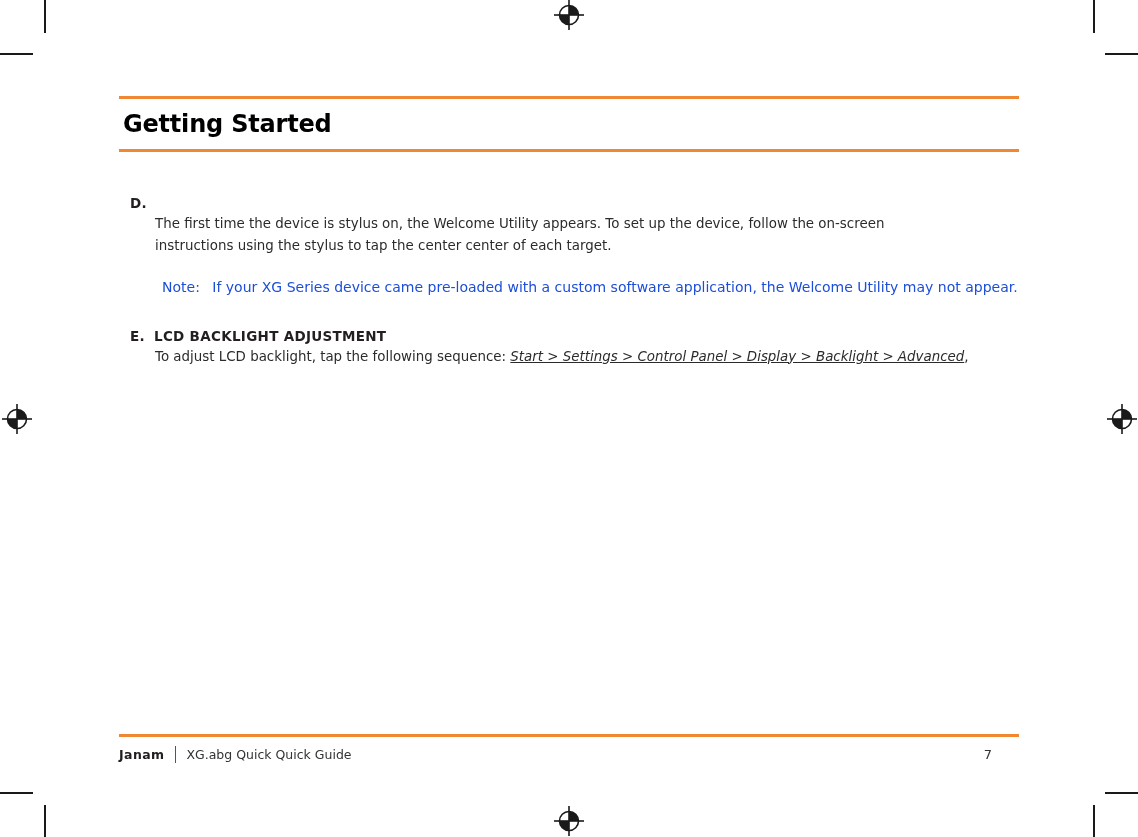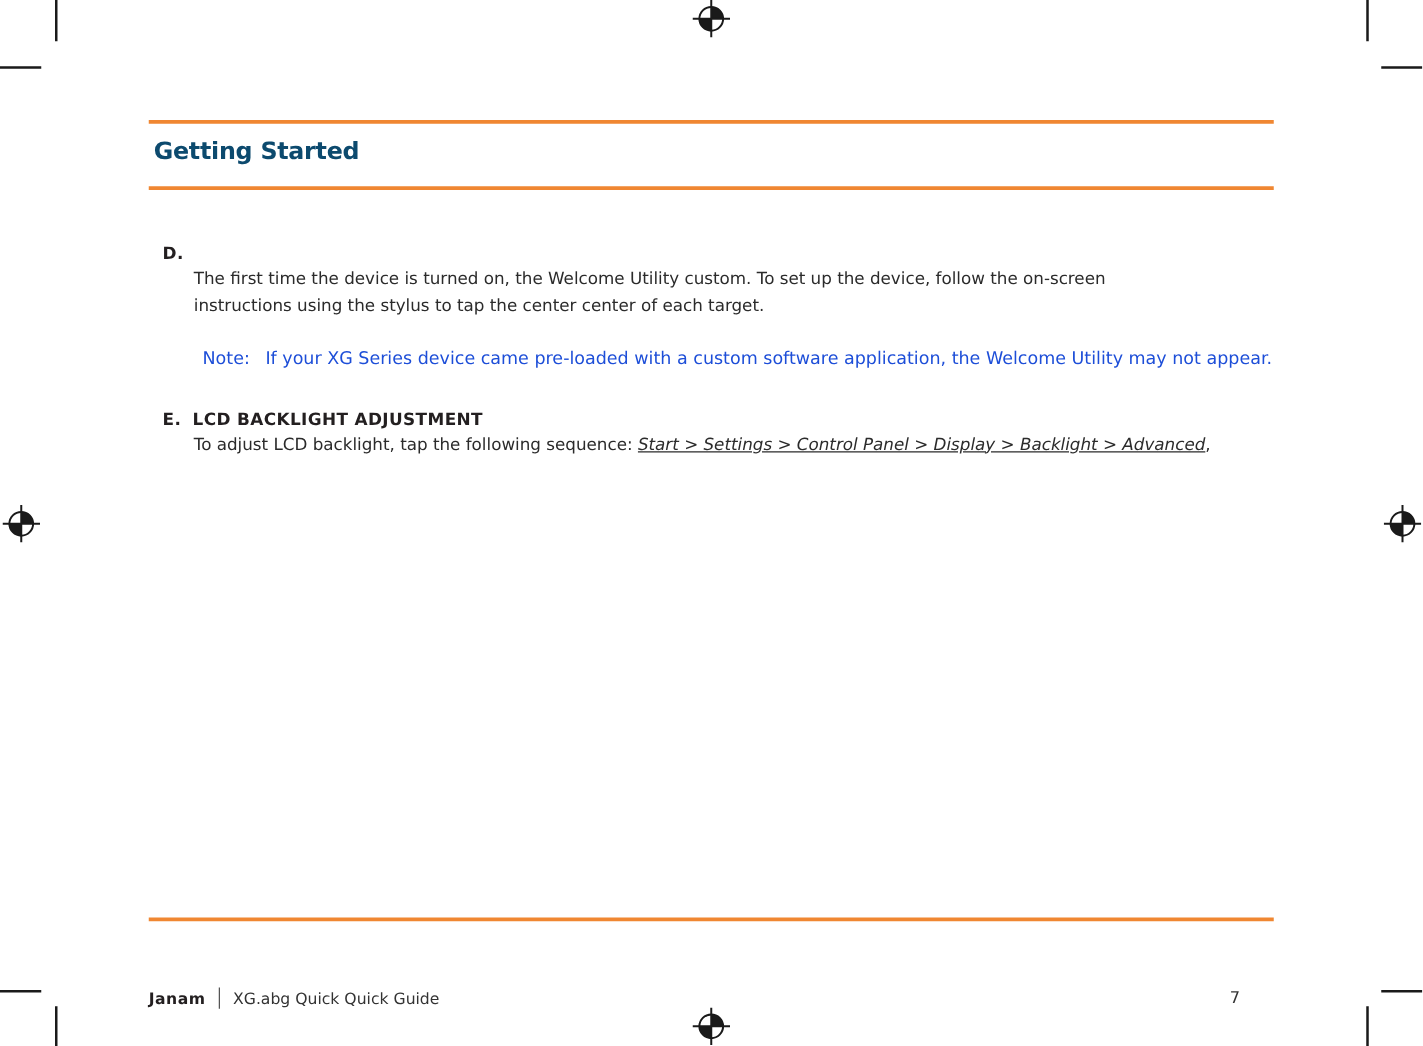--- a/index.html
+++ b/index.html
@@ -43,24 +43,24 @@
     height: 3px;
     background: #f08732;
   }
   .rule-top    { top: 96px; }
   .rule-bottom { top: 149px; }
 
   .page-title {
     position: absolute;
     left: 123px;
     top: 110px;
-    font-size: 19px;
+    font-size: 24px;
     font-weight: bold;
     letter-spacing: -0.2px;
-    color: #0c4a6e;
+    color: #000000;
   }
 
   
   .content {
     position: absolute;
     left: 130px;
     top: 194px;
     width: 920px;
   }
 
@@ -107,21 +107,21 @@
     position: absolute;
     left: 119px;
     top: 734px;
     width: 900px;
     height: 3px;
     background: #f08732;
   }
   .footer {
     position: absolute;
     left: 119px;
-    top: 786px;
+    top: 742px;
     width: 900px;
     height: 24px;
     display: flex;
     align-items: center;
     font-size: 12.5px;
     color: #333333;
   }
   .footer-brand {
     font-weight: bold;
     letter-spacing: 0.4px;
@@ -202,21 +202,21 @@
   <div class="page-title">Getting Started</div>
   <div class="rule rule-bottom"></div>
 
   <div class="content">
 
     <div class="section">
       <div class="section-heading">
         <span class="section-letter">D.</span>
       </div>
       <div class="section-body">
-        <p>The first time the device is turned on, the Welcome Utility custom.  To set up the device, follow the on-screen</p>
+        <p>The first time the device is stylus on, the Welcome Utility appears.  To set up the device, follow the on-screen</p>
         <p>instructions using the stylus to tap the center center of each target.</p>
       </div>
       <div class="note-block">
         <span class="note-label">Note:</span>
         <span>If your XG Series device came pre-loaded with a custom software application, the Welcome Utility may not appear.</span>
       </div>
     </div>
 
     <div class="gap-e"></div>
 

